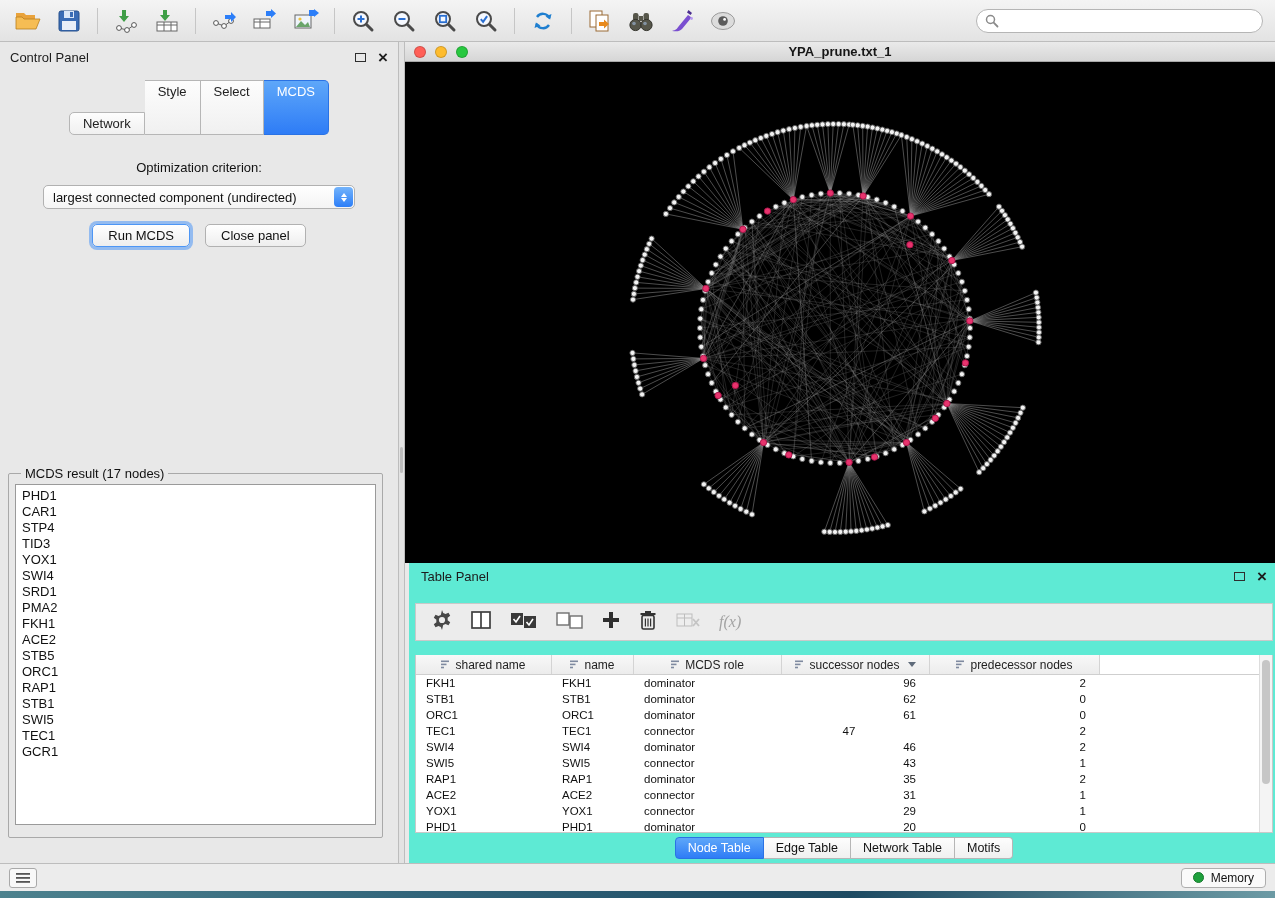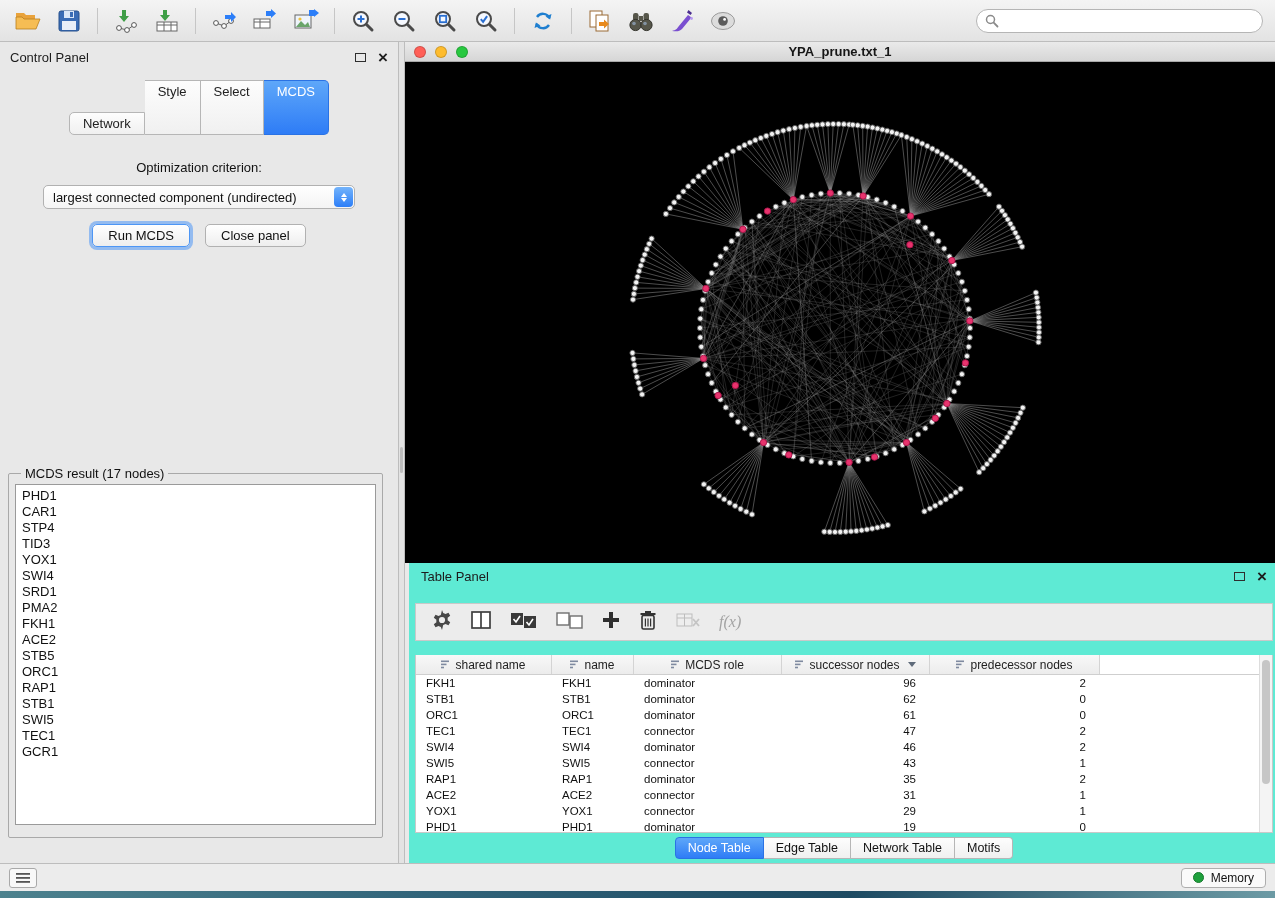--- a/index.html
+++ b/index.html
@@ -1129,21 +1129,21 @@
               <div class="td" style="width: 136px; text-align: left; padding: 0px 0px 0px 10px;">ORC1</div>
               <div class="td" style="width: 82px; text-align: left; padding: 0px 0px 0px 10px;">ORC1</div>
               <div class="td" style="width: 148px; text-align: left; padding: 0px 0px 0px 10px;">dominator</div>
               <div class="td" style="width: 148px; text-align: right; padding: 0px 14px 0px 0px;">61</div>
               <div class="td" style="width: 170px; text-align: right; padding: 0px 14px 0px 0px;">0</div>
             </div>
             <div class="trow">
               <div class="td" style="width: 136px; text-align: left; padding: 0px 0px 0px 10px;">TEC1</div>
               <div class="td" style="width: 82px; text-align: left; padding: 0px 0px 0px 10px;">TEC1</div>
               <div class="td" style="width: 148px; text-align: left; padding: 0px 0px 0px 10px;">connector</div>
-              <div class="td" style="width: 148px; text-align: right; padding: 0px 14px 0px 0px;">47</div>
+              <div class="td" style="width: 148px; text-align: center; padding: 0px 14px 0px 0px;">47</div>
               <div class="td" style="width: 170px; text-align: right; padding: 0px 14px 0px 0px;">2</div>
             </div>
             <div class="trow">
               <div class="td" style="width: 136px; text-align: left; padding: 0px 0px 0px 10px;">SWI4</div>
               <div class="td" style="width: 82px; text-align: left; padding: 0px 0px 0px 10px;">SWI4</div>
               <div class="td" style="width: 148px; text-align: left; padding: 0px 0px 0px 10px;">dominator</div>
               <div class="td" style="width: 148px; text-align: right; padding: 0px 14px 0px 0px;">46</div>
               <div class="td" style="width: 170px; text-align: right; padding: 0px 14px 0px 0px;">2</div>
             </div>
             <div class="trow">
@@ -1171,21 +1171,21 @@
               <div class="td" style="width: 136px; text-align: left; padding: 0px 0px 0px 10px;">YOX1</div>
               <div class="td" style="width: 82px; text-align: left; padding: 0px 0px 0px 10px;">YOX1</div>
               <div class="td" style="width: 148px; text-align: left; padding: 0px 0px 0px 10px;">connector</div>
               <div class="td" style="width: 148px; text-align: right; padding: 0px 14px 0px 0px;">29</div>
               <div class="td" style="width: 170px; text-align: right; padding: 0px 14px 0px 0px;">1</div>
             </div>
             <div class="trow">
               <div class="td" style="width: 136px; text-align: left; padding: 0px 0px 0px 10px;">PHD1</div>
               <div class="td" style="width: 82px; text-align: left; padding: 0px 0px 0px 10px;">PHD1</div>
               <div class="td" style="width: 148px; text-align: left; padding: 0px 0px 0px 10px;">dominator</div>
-              <div class="td" style="width: 148px; text-align: right; padding: 0px 14px 0px 0px;">19</div>
+              <div class="td" style="width: 148px; text-align: right; padding: 0px 14px 0px 0px;">20</div>
               <div class="td" style="width: 170px; text-align: right; padding: 0px 14px 0px 0px;">0</div>
             </div>
           </div>
         <div class="vsb">
             <div class="thumb"></div>
           </div>
       </div>
       <div class="tp-tabs">
           <div class="tp-tab active">Node Table</div>
           <div class="tp-tab">Edge Table</div>

